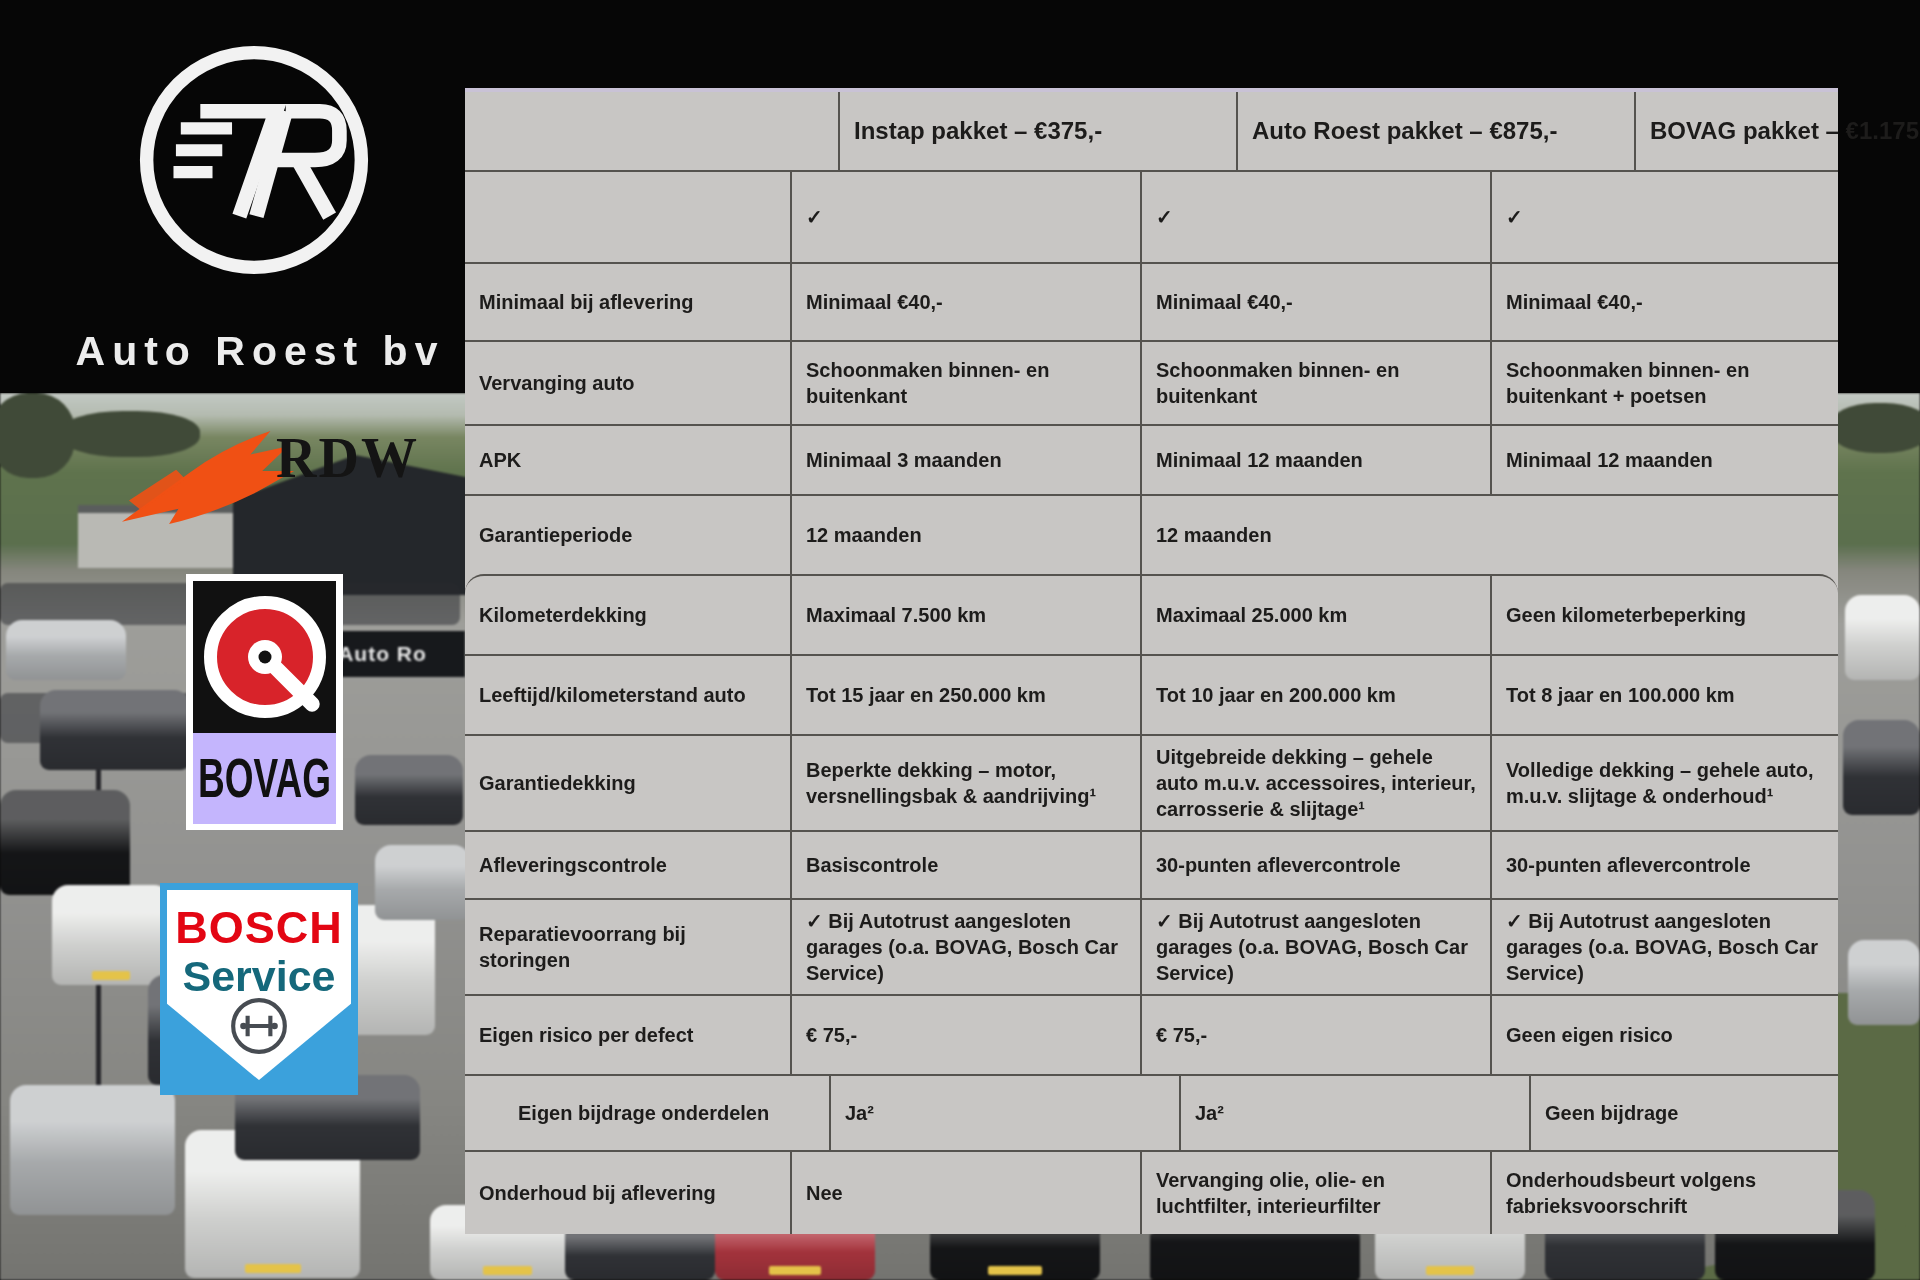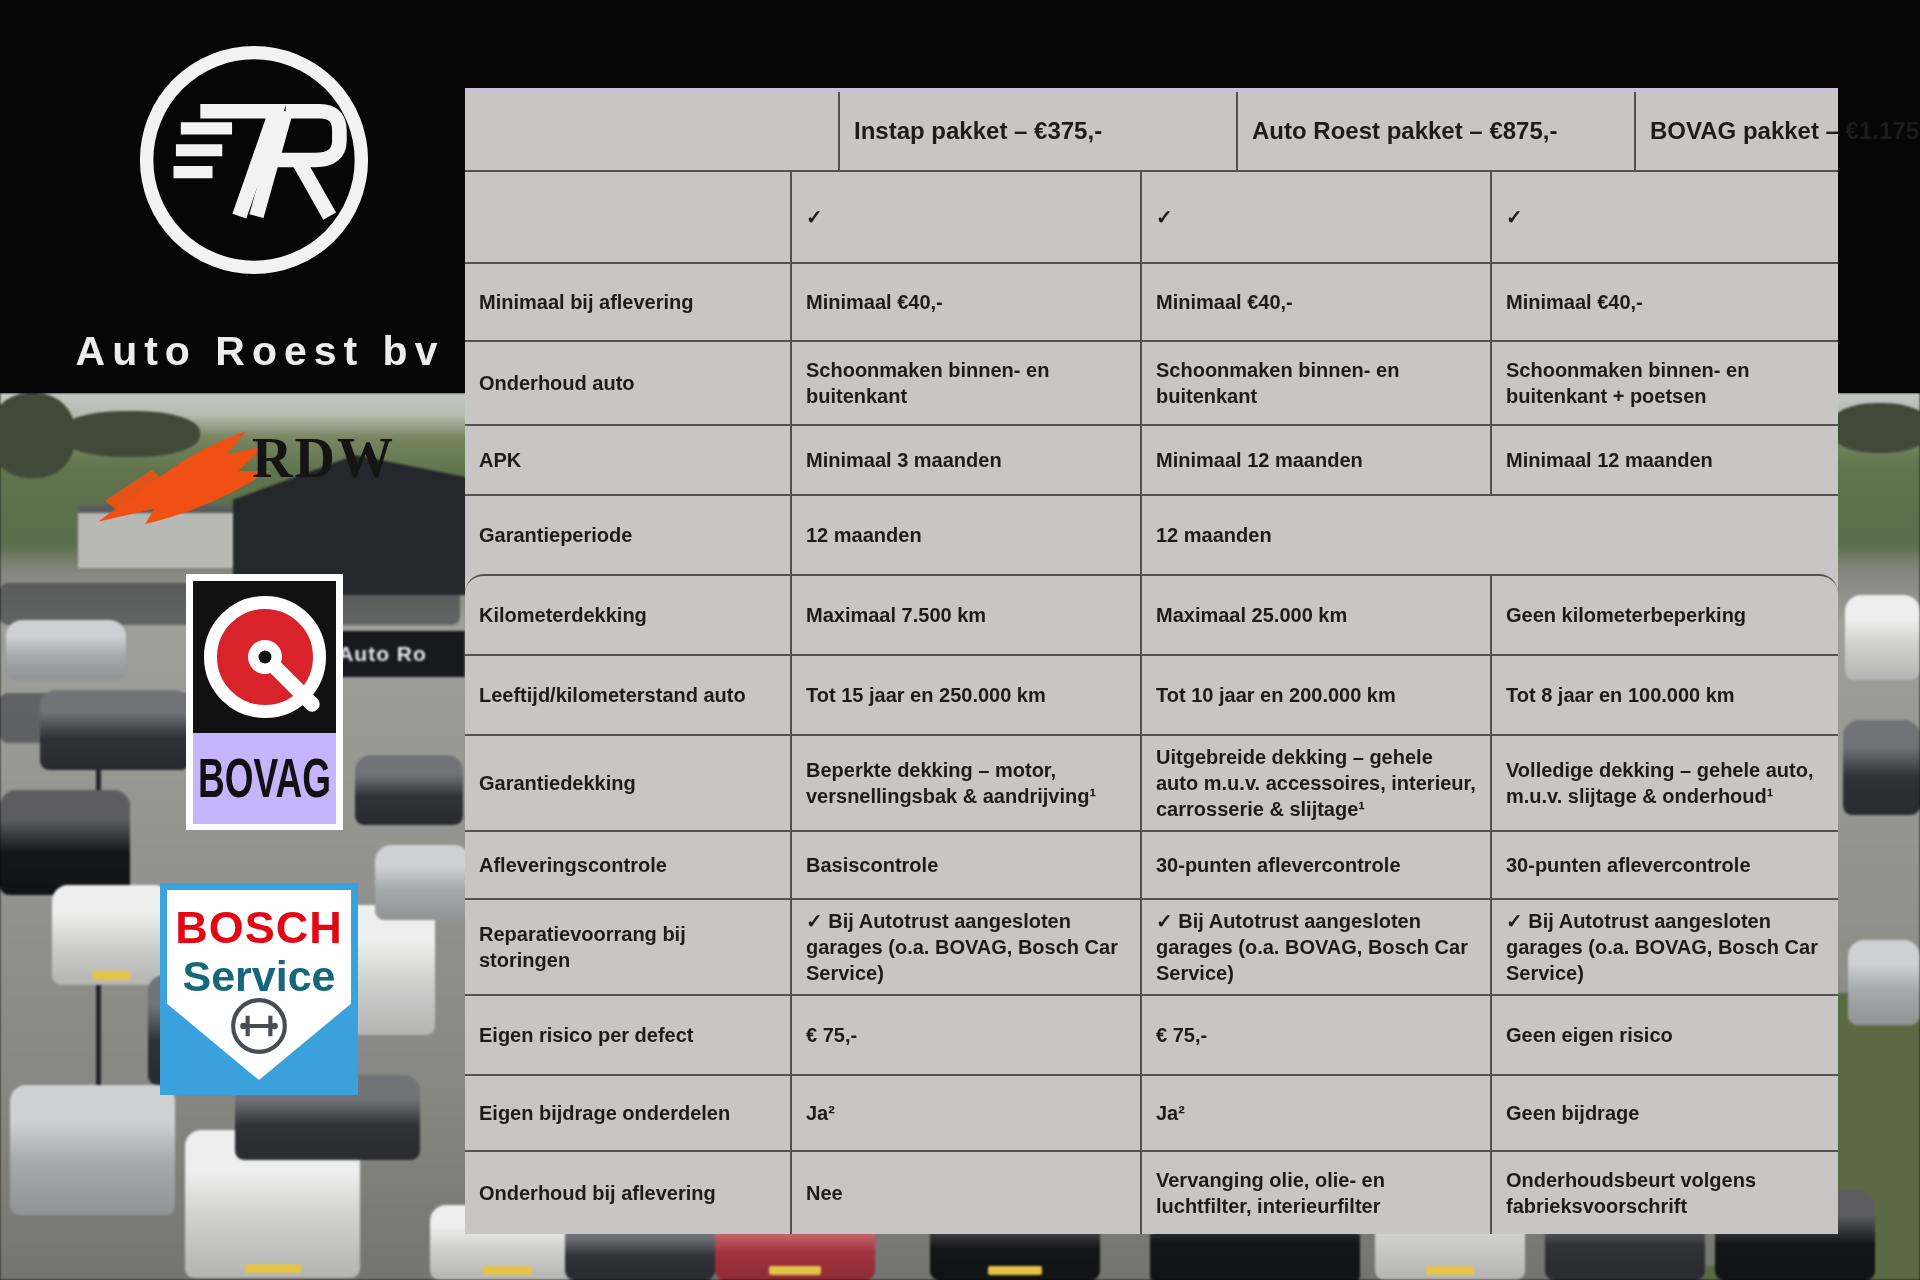--- a/index.html
+++ b/index.html
@@ -33,21 +33,21 @@
                 background:#e8c33c;border-radius:2px;}
 
   
   .top-band{position:absolute;left:0;top:0;width:1920px;height:393px;background:#060606;}
   .brand{position:absolute;left:55px;top:10px;width:410px;height:375px;color:#f2f2f2;}
   .brand svg{position:absolute;left:77px;top:28px;width:244px;height:244px;}
   .brand-name{position:absolute;left:0;top:318px;width:410px;text-align:center;
     font-size:41px;font-weight:bold;letter-spacing:7px;color:#ececec;}
 
   
-  .rdw{position:absolute;left:80px;top:418px;width:330px;height:115px;z-index:4;}
+  .rdw{position:absolute;left:104px;top:418px;width:330px;height:115px;z-index:4;}
   .rdw svg{position:absolute;left:0;top:0;width:215px;height:112px;}
   .rdw-word{position:absolute;left:172px;top:8px;font-family:"Liberation Serif",serif;
     font-weight:bold;font-size:56px;color:#141414;letter-spacing:2px;}
 
   
   .bovag{position:absolute;left:186px;top:574px;width:157px;height:256px;z-index:4;
     border:7px solid #ffffff;box-sizing:border-box;background:#fff;}
   .bovag-top{position:relative;width:100%;height:152px;background:#111111;overflow:hidden;}
   .bovag-ring{position:absolute;left:50%;top:76px;transform:translate(-50%,-50%);
     width:96px;height:96px;border:13px solid #ffffff;border-radius:50%;background:#d8232a;
@@ -86,21 +86,21 @@
   .tr:nth-child(3){min-height:76px;}
   .tr:nth-child(4){min-height:82px;}
   .tr:nth-child(5){min-height:68px;}
   .tr:nth-child(6){min-height:78px;}
   .tr:nth-child(7){min-height:78px;border-radius:19px;}
   .tr:nth-child(8){min-height:78px;}
   .tr:nth-child(9){min-height:86px;}
   .tr:nth-child(10){min-height:66px;}
   .tr:nth-child(11){min-height:88px;}
   .tr:nth-child(12){min-height:78px;}
-  .tr:nth-child(13){min-height:74px;}
+  .tr:nth-child(13){min-height:74px;padding-left:39px;}
   .tr:nth-child(14){min-height:82px;}
 </style>
 </head>
 <body>
 
 <div class="canvas">
 
   <div class="photo">
     <div class="tree" style="left:-10px;top:0;width:85px;height:85px;"></div>
     <div class="tree" style="left:60px;top:18px;width:140px;height:46px;"></div>
@@ -203,21 +203,21 @@
         <div class="td">✓</div>
         <div class="td">✓</div>
       </div>
       <div class="tr">
         <div class="td label-cell">Minimaal bij aflevering</div>
         <div class="td">Minimaal €40,-</div>
         <div class="td">Minimaal €40,-</div>
         <div class="td">Minimaal €40,-</div>
       </div>
       <div class="tr">
-        <div class="td label-cell">Onderhoud auto</div>
+        <div class="td label-cell">Vervanging auto</div>
         <div class="td">Schoonmaken binnen- en buitenkant</div>
         <div class="td">Schoonmaken binnen- en buitenkant</div>
         <div class="td">Schoonmaken binnen- en buitenkant + poetsen</div>
       </div>
       <div class="tr">
         <div class="td label-cell">APK</div>
         <div class="td">Minimaal 3 maanden</div>
         <div class="td">Minimaal 12 maanden</div>
         <div class="td">Minimaal 12 maanden</div>
       </div>

